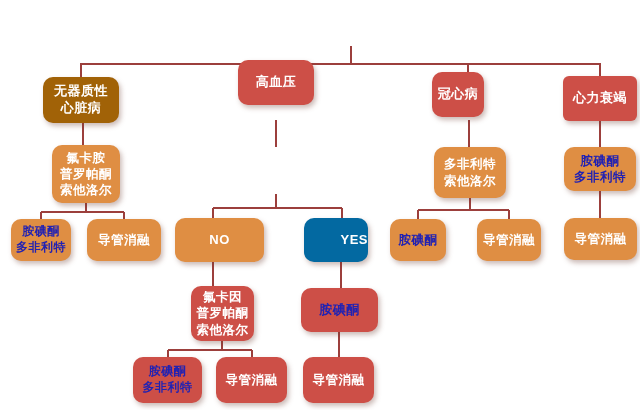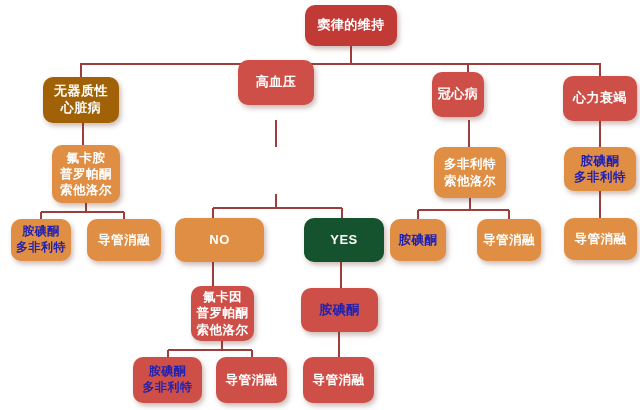--- a/index.html
+++ b/index.html
@@ -70,35 +70,32 @@
       <line class="cl" x1="470" y1="197" x2="470" y2="211"></line>
       <line class="cl" x1="418" y1="210" x2="509" y2="210"></line>
       <line class="cl" x1="418" y1="210" x2="418" y2="221"></line>
       <line class="cl" x1="509" y1="210" x2="509" y2="221"></line>
 
       <line class="cl" x1="600" y1="120" x2="600" y2="149"></line>
       <line class="cl" x1="600" y1="190" x2="600" y2="220"></line>
     </g>
   </svg>
 
-  <div class="node big" style="left: 305px; top: 5px; width: 92px; height: 41px; background: rgb(193, 58, 54);">
-    <span class="node-text">窦律的维持</span>
-  </div>
 
   <div class="node big" style="left: 43px; top: 77px; width: 76px; height: 46px; background: #a16207;">
     <span class="node-text">无器质性
 心脏病</span>
   </div>
   <div class="node big" style="left: 238px; top: 60px; width: 76px; height: 45px; background: rgb(205, 79, 71);">
     <span class="node-text">高血压</span>
   </div>
   <div class="node big" style="left: 432px; top: 72px; width: 52px; height: 45px; background: rgb(205, 79, 71);">
     <span class="node-text">冠心病</span>
   </div>
-  <div class="node big" style="left: 563px; top: 76px; width: 74px; height: 45px; background: rgb(205, 79, 71);">
+  <div class="node big" style="left: 563px; top: 76px; width: 74px; height: 45px; background: rgb(205, 79, 71); border-radius: 6px;">
     <span class="node-text">心力衰竭</span>
   </div>
 
   <div class="node" style="left: 52px; top: 145px; width: 68px; height: 58px; background: rgb(223, 142, 67);">
     <span class="node-text">氟卡胺
 普罗帕酮
 索他洛尔</span>
   </div>
   <div class="node" style="left: 434px; top: 147px; width: 72px; height: 51px; background: rgb(223, 142, 67);">
     <span class="node-text">多非利特
@@ -112,21 +109,21 @@
   <div class="node" style="left: 11px; top: 219px; width: 60px; height: 42px; font-size: 12px; background: rgb(223, 142, 67); color: rgb(34, 34, 178);">
     <span class="node-text">胺碘酮
 多非利特</span>
   </div>
   <div class="node" style="left: 87px; top: 219px; width: 74px; height: 42px; background: rgb(223, 142, 67);">
     <span class="node-text">导管消融</span>
   </div>
   <div class="node big" style="left: 175px; top: 218px; width: 89px; height: 44px; background: rgb(223, 142, 67);">
     <span class="node-text">NO</span>
   </div>
-  <div class="node big" style="left: 304px; top: 218px; width: 80px; height: 44px; background: #14532d;">
+  <div class="node big" style="left: 304px; top: 218px; width: 64px; height: 44px; background: #0369a1; justify-content: flex-end;">
     <span class="node-text">YES</span>
   </div>
   <div class="node" style="left: 390px; top: 219px; width: 56px; height: 42px; background: rgb(223, 142, 67); color: rgb(34, 34, 178);">
     <span class="node-text">胺碘酮</span>
   </div>
   <div class="node" style="left: 477px; top: 219px; width: 64px; height: 42px; background: rgb(223, 142, 67);">
     <span class="node-text">导管消融</span>
   </div>
   <div class="node" style="left: 564px; top: 218px; width: 73px; height: 42px; background: rgb(223, 142, 67);">
     <span class="node-text">导管消融</span>

